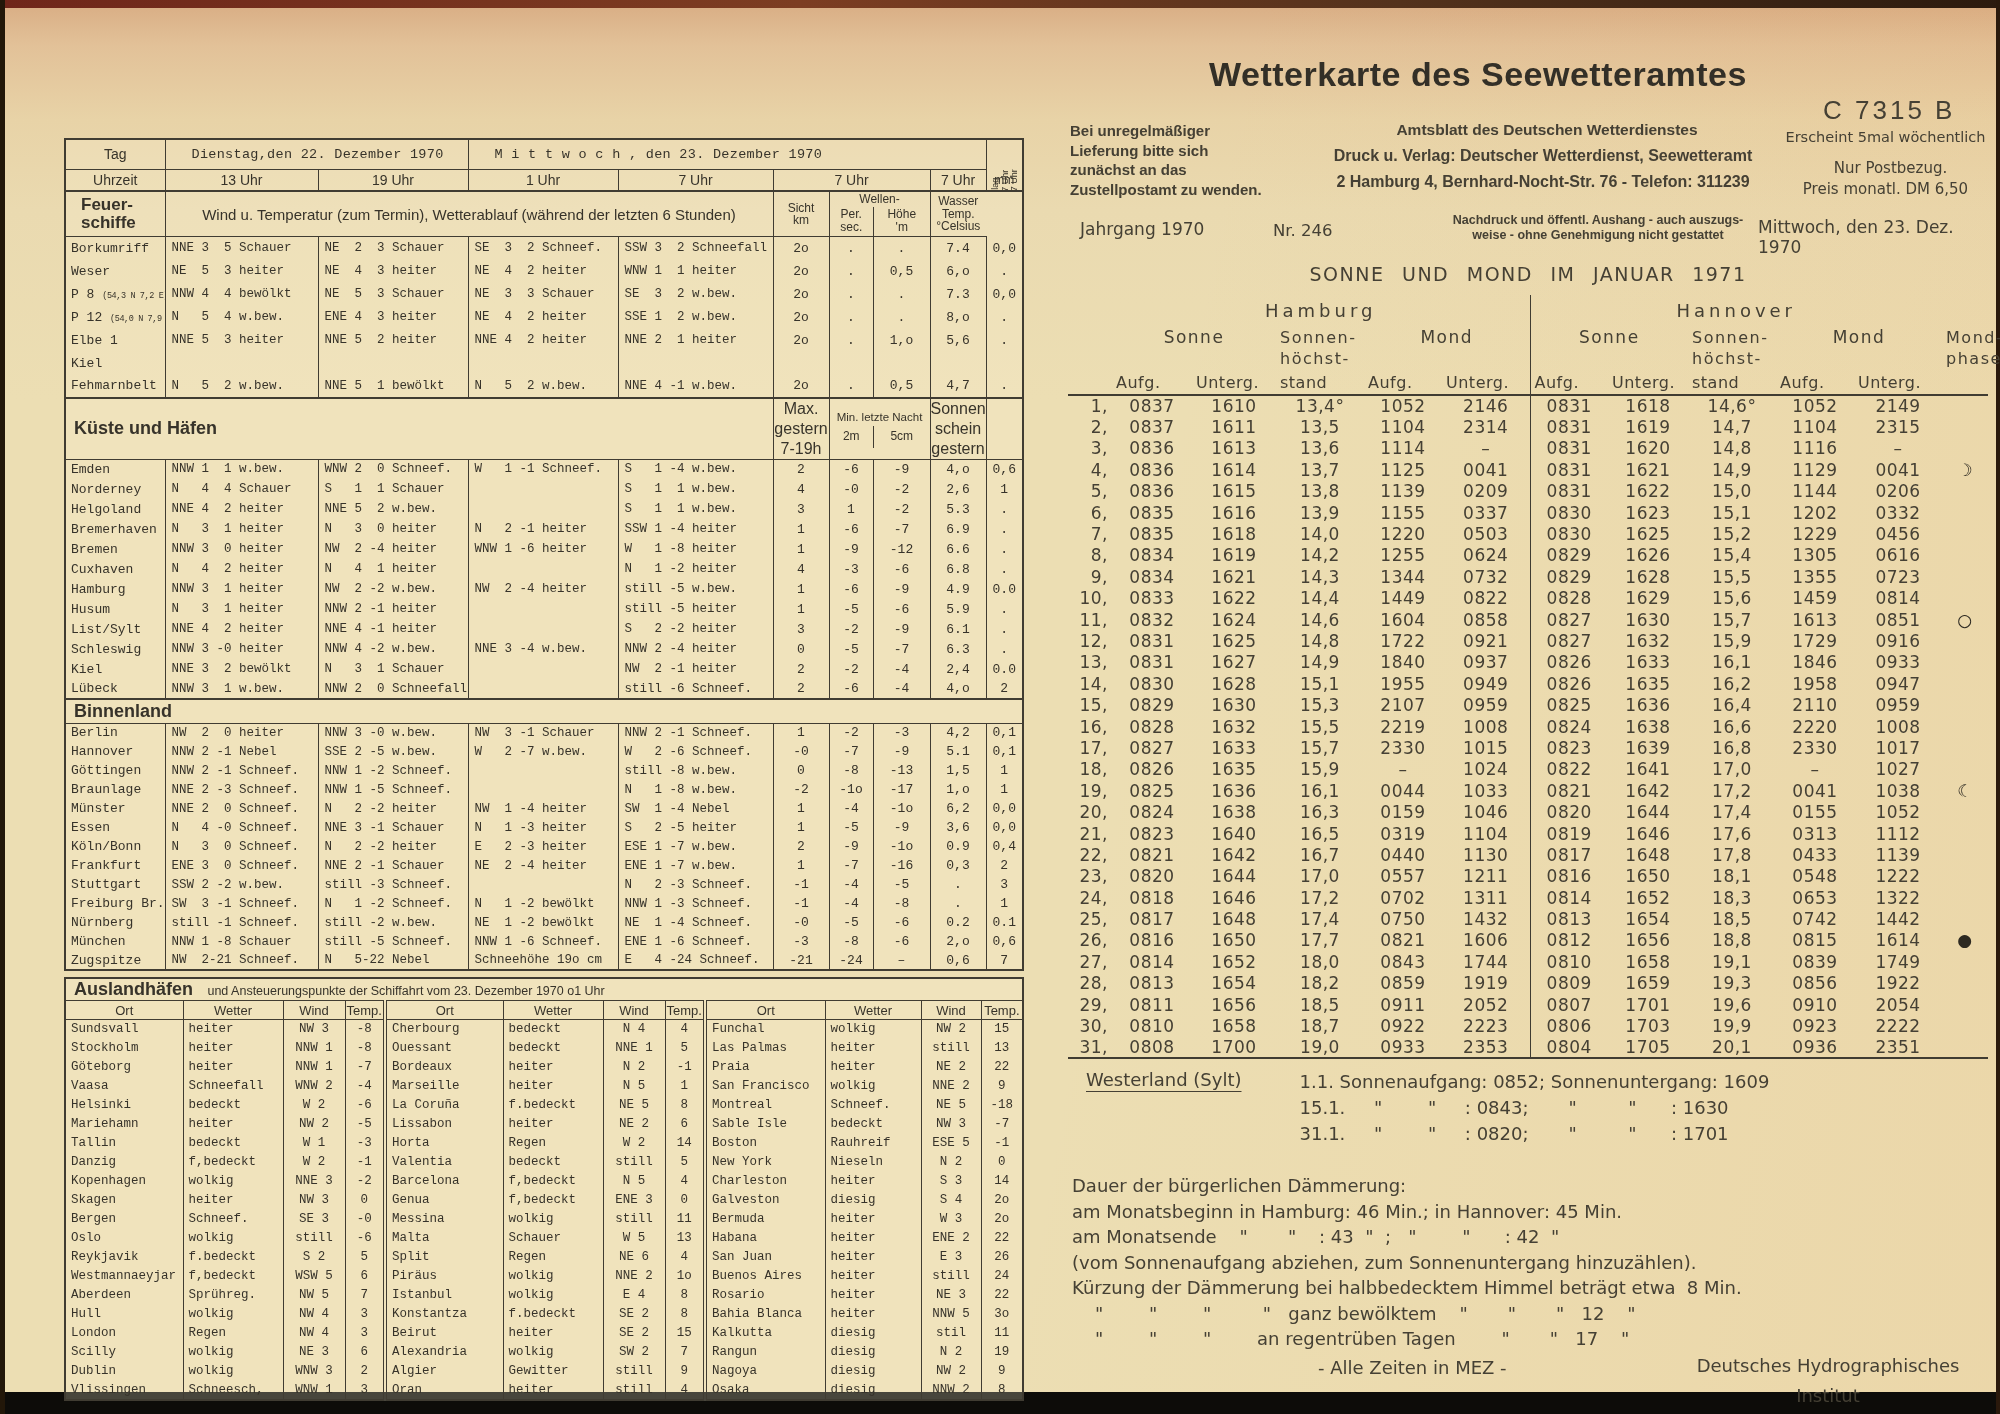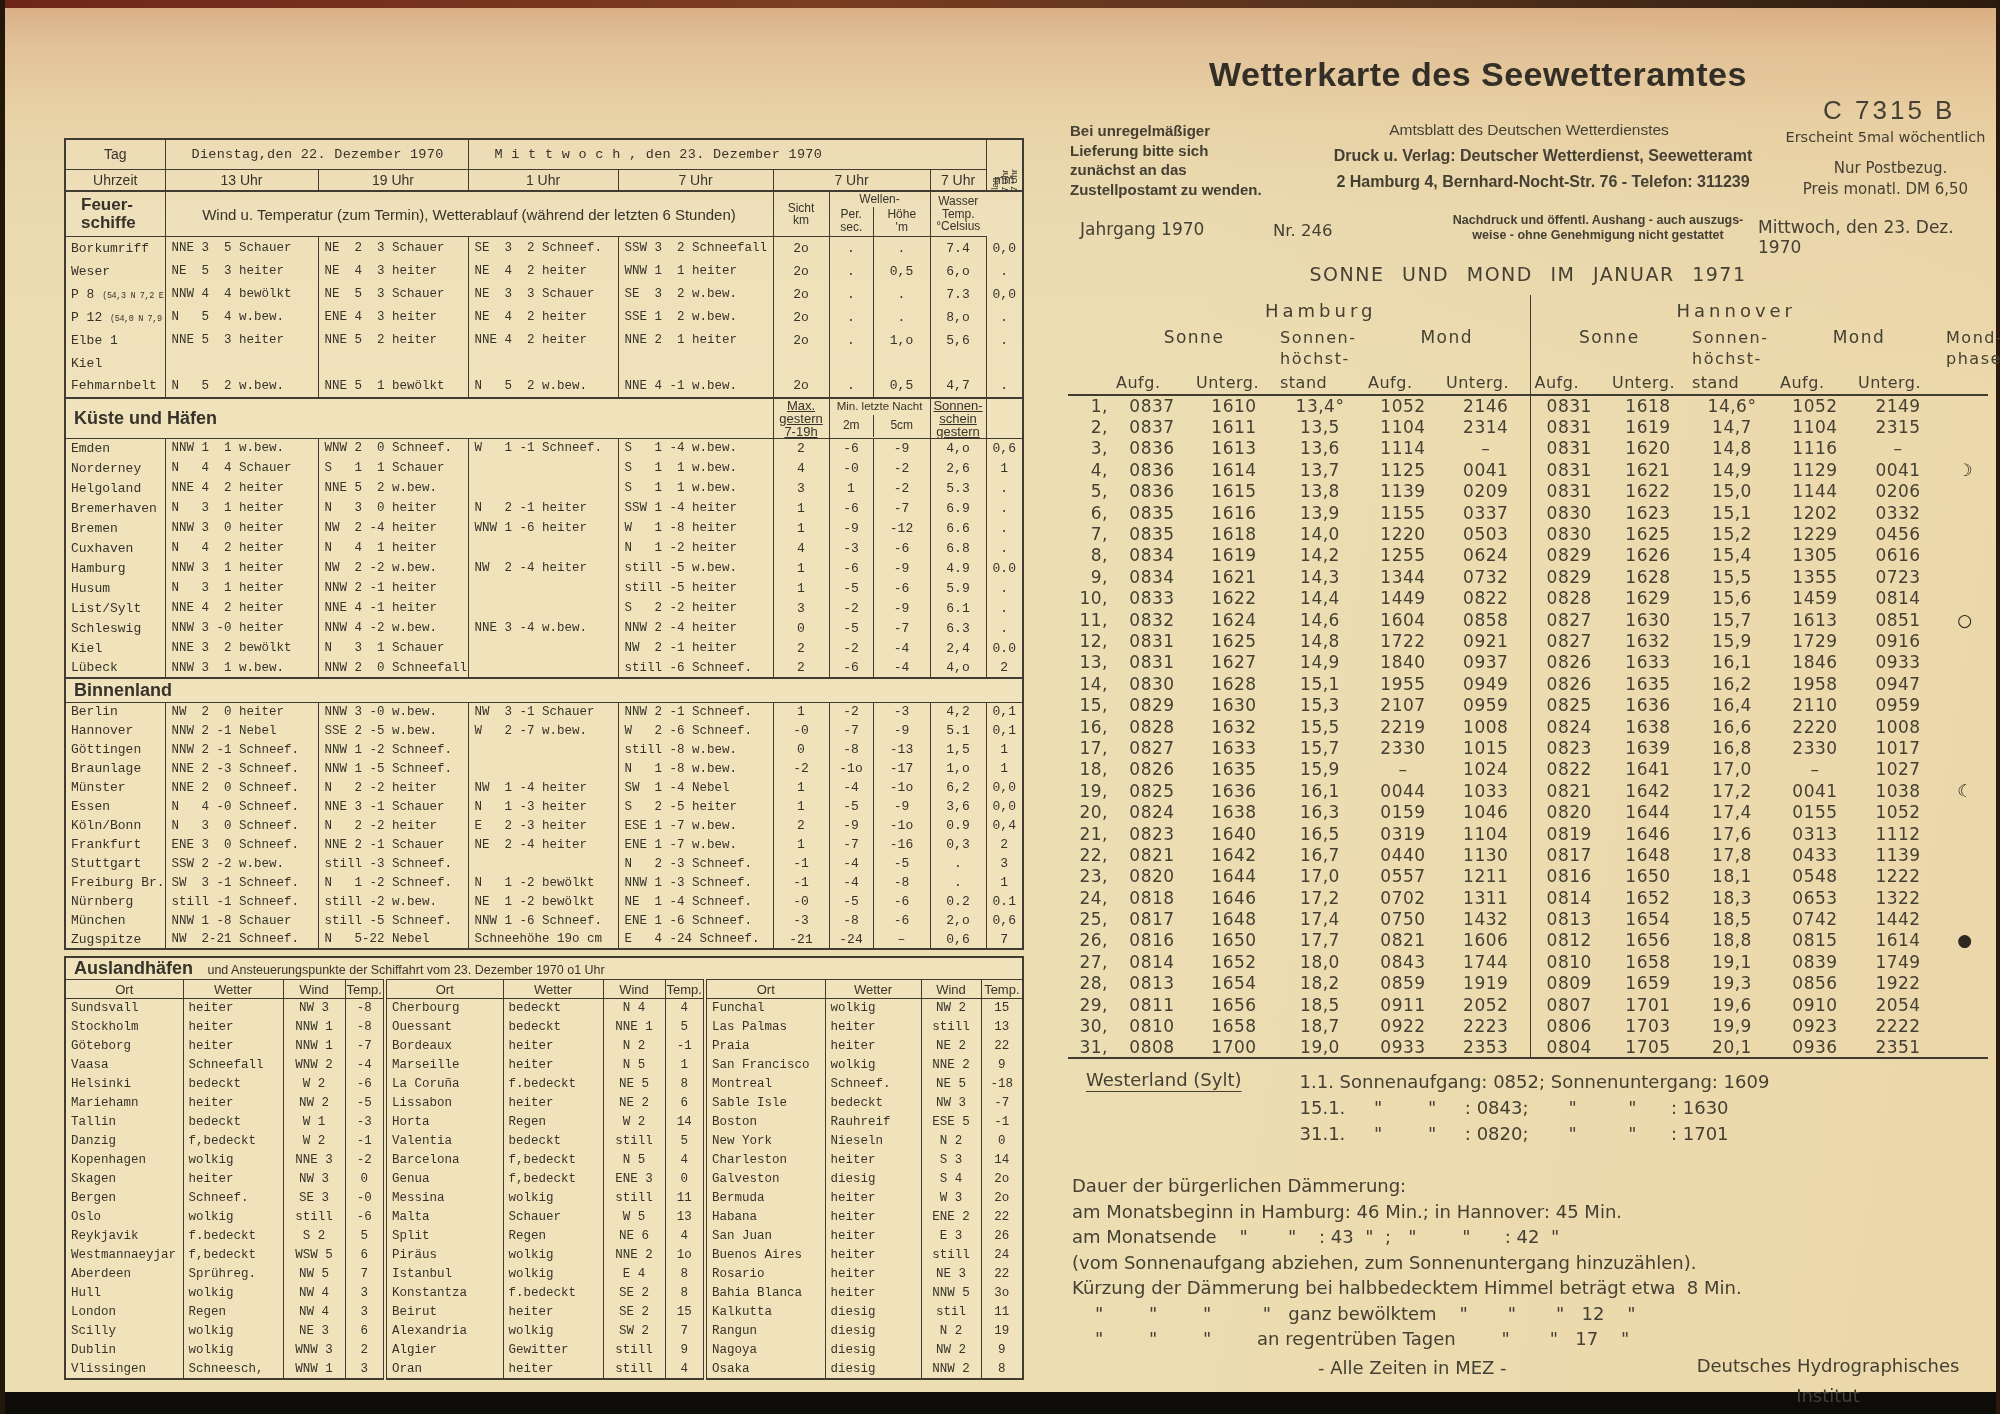--- a/index.html
+++ b/index.html
@@ -30,21 +30,21 @@
   .ra td{height:30px;}
   .rb td{height:22px;border-top:1.3px solid var(--ln);}
   .rf td{height:44px;border-bottom:1.4px solid var(--ln);}
   .rk td{height:40px;border-bottom:1.4px solid var(--ln);}
   .rn td{height:24px;border-bottom:1.4px solid var(--ln);}
   .ph{font-size:14px;text-align:center;font-family:"Liberation Sans",sans-serif;margin-top:48px;}
   .dcell{font-family:"Liberation Mono",monospace;font-size:13.5px;text-align:left;padding-left:26px;letter-spacing:0.3px;}
   .sec-title{font-weight:bold;font-size:17px;line-height:18px;text-align:left;padding-left:15px;white-space:pre-line;}
   .subt{font-size:15px;text-align:center;}
   .colh{font-size:12px;line-height:12.5px;text-align:center;white-space:pre-line;}
-  .colh.sm{font-size:13px;line-height:13px;text-decoration:underline;}
+  .colh.sm{font-size:16px;line-height:20px;}
   .band-title{font-weight:bold;font-size:18px;text-align:left;padding-left:8px;margin-top:39px;}
   .wellen-cell{padding:0;}
   .wellen-top{font-size:12px;text-align:center;height:15px;line-height:15px;}
   .wellen-bot{display:flex;height:29px;}
   .wb{flex:0 0 43.5%;font-size:12px;line-height:13px;text-align:center;white-space:pre-line;padding-top:1px;}
   .wb+.wb{flex:1;border-left:1.3px solid var(--ln);}
   .min-cell{padding:0;}
   .min-top{font-size:11.5px;text-align:center;height:16px;line-height:15px;}
   .min-bot{display:flex;height:22px;}
   .mb{flex:0 0 43.5%;font-size:12px;text-align:center;line-height:20px;}
@@ -71,21 +71,21 @@
   .wind{font-family:"Liberation Mono",monospace;font-size:12.5px;text-align:center;white-space:pre;}
   .tmp{font-family:"Liberation Mono",monospace;font-size:12.5px;text-align:center;}
   .gsep{border-left:4px double var(--ln) !important;}
 
   
   .right-panel{position:absolute;left:1068px;top:55px;width:920px;height:1350px;font-family:"DejaVu Sans",sans-serif;color:var(--ink2);}
   .mh{position:absolute;}
   .mh-title{left:80px;top:0;width:660px;text-align:center;font-size:34px;font-weight:bold;letter-spacing:0.5px;color:#332f27;font-family:"Liberation Sans",sans-serif;}
   .mh-code{left:755px;top:40px;font-size:26px;letter-spacing:3px;font-family:"Liberation Sans",sans-serif;}
   .mh-leftnote{left:2px;top:66px;width:240px;font-size:15px;font-weight:bold;line-height:19.5px;white-space:pre-line;font-family:"Liberation Sans",sans-serif;}
-  .mh-amtsblatt{left:226px;top:66px;width:470px;text-align:center;font-size:15.5px;font-weight:normal;font-family:"Liberation Sans",sans-serif;}
+  .mh-amtsblatt{left:244px;top:66px;width:470px;text-align:center;font-size:15.5px;font-weight:bold;font-family:"Liberation Sans",sans-serif;}
   .mh-verlag{left:235px;top:92px;width:480px;text-align:center;font-size:16px;font-weight:bold;font-family:"Liberation Sans",sans-serif;}
   .mh-adresse{left:235px;top:118px;width:480px;text-align:center;font-size:16px;font-weight:bold;font-family:"Liberation Sans",sans-serif;}
   .mh-erscheint{left:715px;top:74px;width:205px;text-align:center;font-size:14.5px;}
   .mh-postbezug{left:725px;top:104px;width:195px;text-align:center;font-size:15px;}
   .mh-preis{left:715px;top:125px;width:205px;text-align:center;font-size:15px;}
   .mh-jahrgang{left:12px;top:164px;font-size:17px;}
   .mh-nr{left:205px;top:166px;font-size:16.5px;}
   .mh-nachdruck{left:330px;top:158px;width:400px;text-align:center;font-size:12.5px;line-height:15px;white-space:pre-line;font-family:"Liberation Sans",sans-serif;font-weight:bold;}
   .mh-datum{left:690px;top:162px;font-size:17px;}
   .sm-title{position:absolute;left:0;top:208px;width:920px;text-align:center;font-size:19px;letter-spacing:1.5px;word-spacing:10px;}

